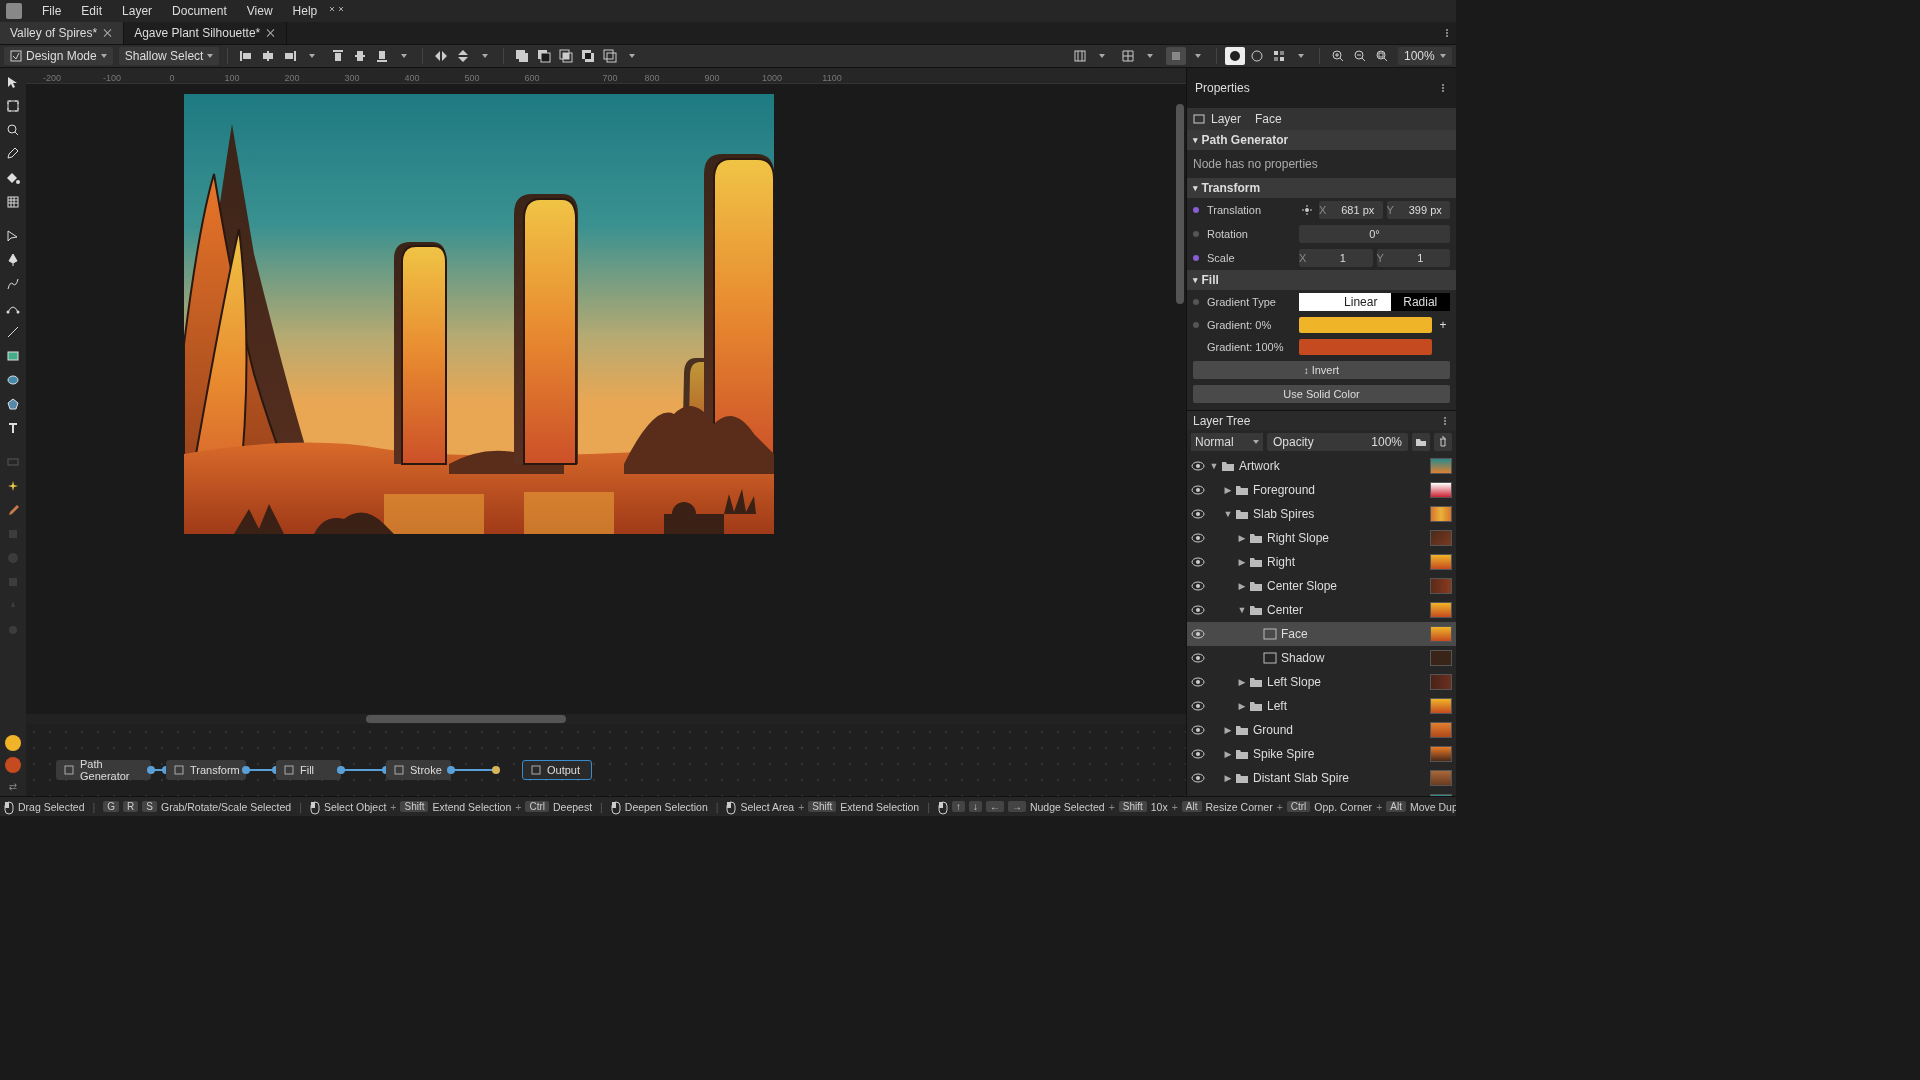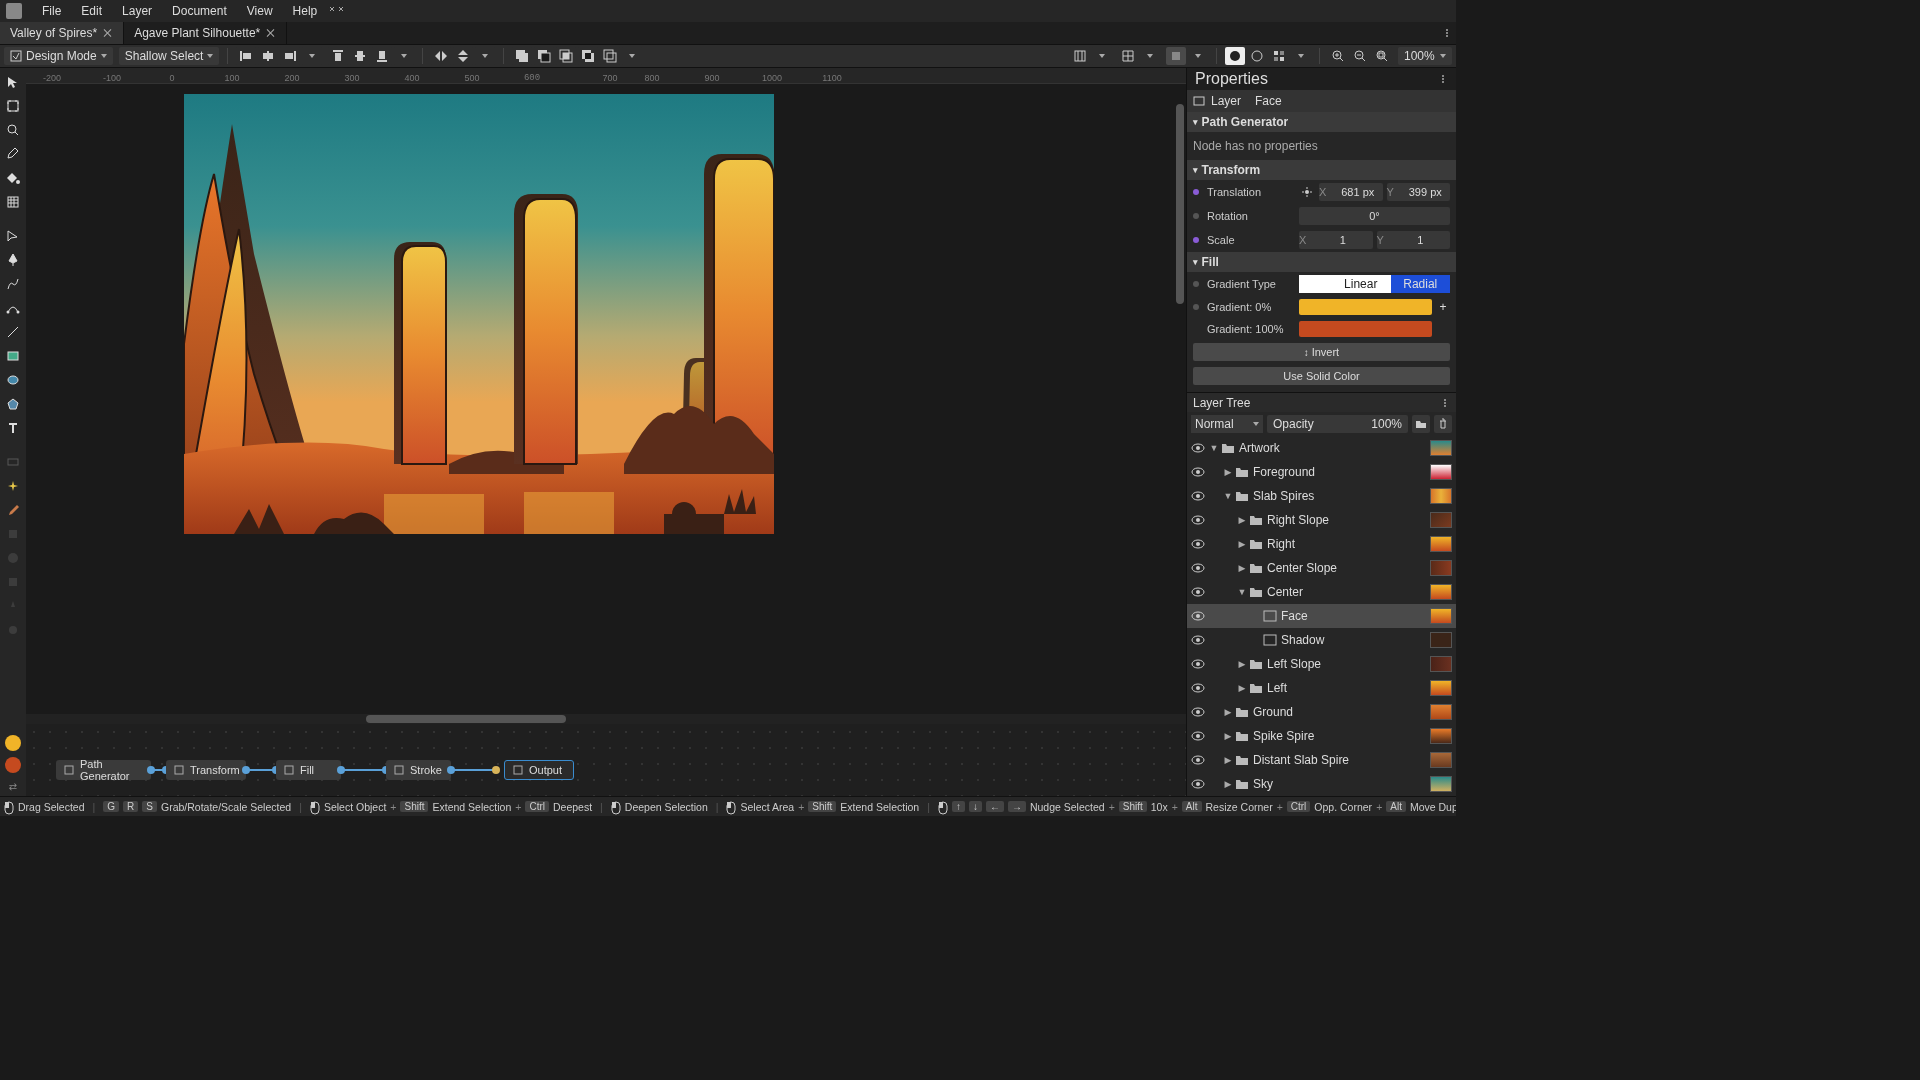--- a/index.html
+++ b/index.html
@@ -41,32 +41,32 @@
 .scroll-h .thumb { position:absolute; left:340px; width:200px; top:1px; height:8px; background:#555; border-radius:4px;}
 .nodegraph-head { height:20px; background:#2a2a2a; display:flex; align-items:center; padding:0 6px; border-top:1px solid #111;}
 .nodegraph { height:72px; background:#1f1f1f; position:relative; background-image:radial-gradient(#333 1px, transparent 1px); background-size:16px 16px;}
 .nodegraph .node { position:absolute; top:36px; height:20px; background:#3a3a3a; border-radius:3px; display:flex; align-items:center; padding:0 8px; gap:6px; font-size:11px;}
 .nodegraph .node.out { background:#2a2a2a; border:1px solid #3a8ccf;}
 .nodegraph .wire { position:absolute; top:45px; height:2px; background:#5aa0d8;}
 .nodegraph .port { width:8px; height:8px; background:#5aa0d8; border-radius:50%; position:absolute; top:42px;}
 .nodegraph .port.y { background:#d8b45a;}
 
 .rightpanel { width:270px; background:#262626; display:flex; flex-direction:column; border-left:1px solid #111;}
-.rp-tab { height:22px; background:#1e1e1e; display:flex; align-items:center; padding:0 8px; font-size:16px;justify-content:flex-end;}
+.rp-tab { height:40px; background:#1e1e1e; display:flex; align-items:center; padding:0 8px; font-size:12px;justify-content:flex-end;}
 .rp-header { height:22px; background:#333; display:flex; align-items:center; padding:0 6px; gap:6px;}
 .rp-section-head { background:#3a3a3a; padding:3px 6px; display:flex; align-items:center; gap:4px; font-weight:bold; font-size:12px;}
 .rp-row { display:flex; align-items:center; padding:3px 6px; gap:4px;}
 .rp-row .lbl { width:88px; font-size:11px; color:#ccc;}
 .rp-row .dot { width:6px; height:6px; border-radius:50%; background:#555; margin-right:4px; flex-shrink:0;}
 .rp-row .dot.on { background:#8a5cd6;}
 .rp-row .field { flex:1; background:#383838; border-radius:2px; display:flex; align-items:center; justify-content:center; height:18px; font-size:11px;}
 .rp-row .field .sub { flex:1; text-align:center;}
 .rp-row .field .subl { width:14px; color:#888;}
 .gradtype { display:flex; flex:1;}
-.gradtype .opt { flex:1; text-align:center; padding:2px 0; background:#1d4ed8; cursor:pointer;}
+.gradtype .opt { flex:1; text-align:center; padding:2px 0; background:#000000; cursor:pointer;}
 .gradtype .opt.active { background:#ffffff; color:#222;padding-left:32px;}
 .gradswatch { flex:1; height:16px; border-radius:2px;}
 .fullbtn { background:#4a4a4a; text-align:center; padding:3px 0; border-radius:2px; margin:3px 6px; cursor:pointer; font-size:11px;}
 
 .lt-head { height:20px; background:#2a2a2a; display:flex; align-items:center; padding:0 6px; border-top:1px solid #111;}
 .lt-ctrl { display:flex; align-items:center; padding:3px 4px; gap:4px;}
 .lt-ctrl .blend { flex:0 0 72px; background:#383838; padding:2px 4px; border-radius:0; display:flex; align-items:center; justify-content:space-between;}
 .lt-ctrl .opac { flex:1; background:#383838; padding:2px 6px; border-radius:2px; display:flex; justify-content:space-between;}
 .lt-ctrl .ibtn { width:18px; height:18px; background:#383838; border-radius:2px; display:flex; align-items:center; justify-content:center; cursor:pointer;}
 .layers { flex:1; overflow-y:auto;}
@@ -457,21 +457,21 @@
   <div class="canvaswrap">
     <div class="ruler-h" id="rulerH">
         <div class="tick" style="left: 26px;">-200</div>
         <div class="tick" style="left: 86px;">-100</div>
         <div class="tick" style="left: 146px;">0</div>
         <div class="tick" style="left: 206px;">100</div>
         <div class="tick" style="left: 266px;">200</div>
         <div class="tick" style="left: 326px;">300</div>
         <div class="tick" style="left: 386px;">400</div>
         <div class="tick" style="left: 446px;">500</div>
-        <div class="tick" style="left: 506px; font-family: Liberation Mono, monospace;">600</div>
+        <div class="tick" style="left: 506px;">600</div>
         <div class="tick" style="left: 584px;">700</div>
         <div class="tick" style="left: 626px;">800</div>
         <div class="tick" style="left: 686px;">900</div>
         <div class="tick" style="left: 746px;">1000</div>
         <div class="tick" style="left: 806px;">1100</div>
       </div>
     <div class="viewport">
       <div class="artboard">
         <svg width="590" height="440" viewBox="0 0 590 440">
 
@@ -572,21 +572,21 @@
           <span>
             <svg width="10" height="10">
               <rect x="1" y="1" width="8" height="8" fill="none" stroke="#aaa"></rect>
             </svg>
           </span>
           <span>Stroke</span>
         </div>
         <div class="wire" style="left: 425px; width: 45px;"></div>
         <div class="port" style="left: 421px;"></div>
         <div class="port y" style="left: 466px;"></div>
-        <div class="node out" style="left: 478px; width: 70px;">
+        <div class="node out" style="left: 496px; width: 70px;">
           <span>
             <svg width="10" height="10">
               <rect x="1" y="1" width="8" height="8" fill="none" stroke="#aaa"></rect>
             </svg>
           </span>
           <span>Output</span>
         </div>
       </div>
   </div>
 

